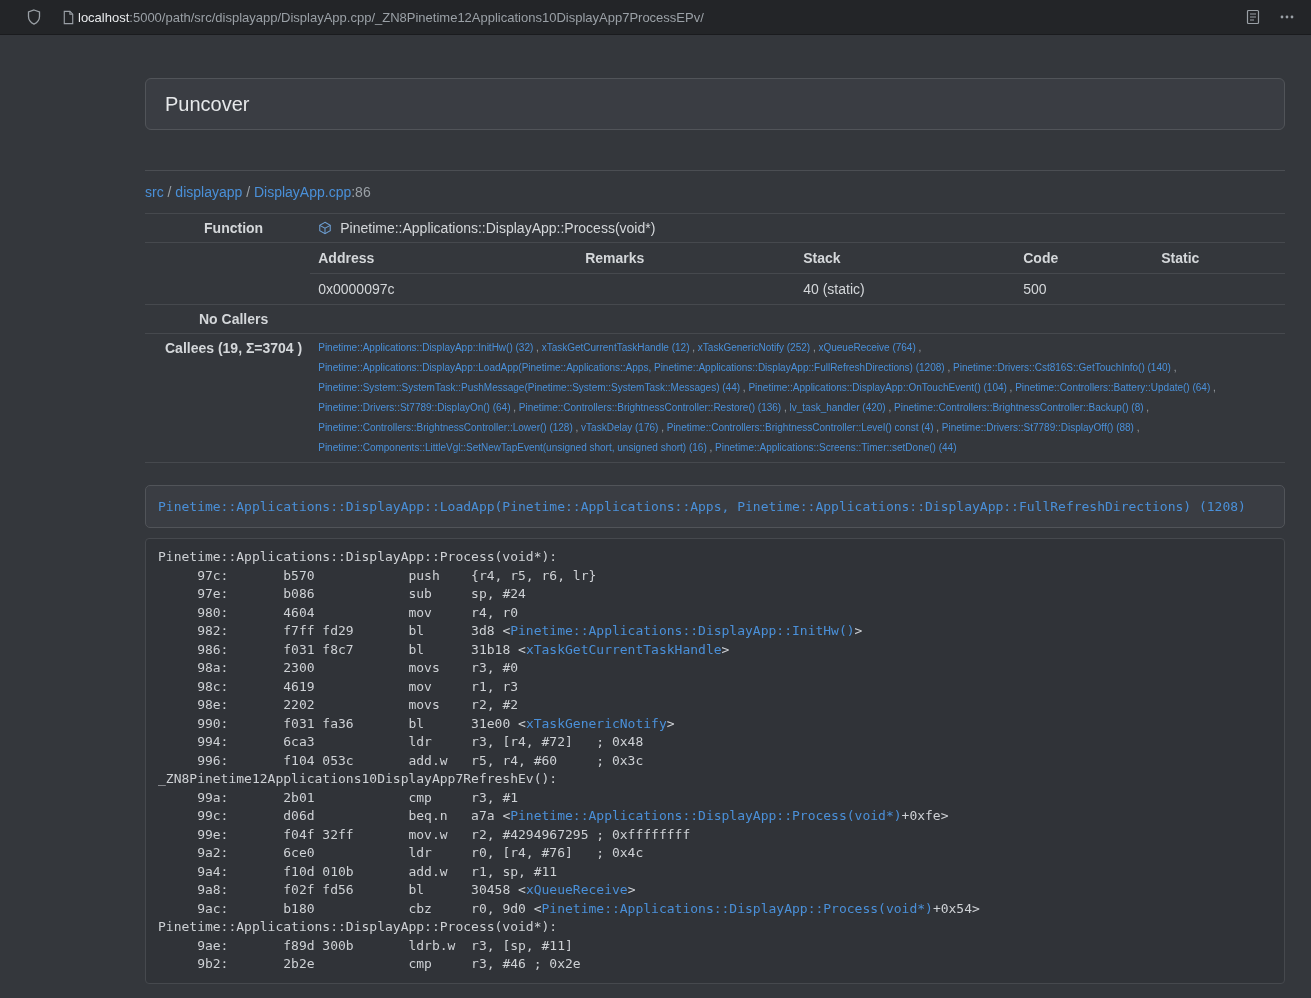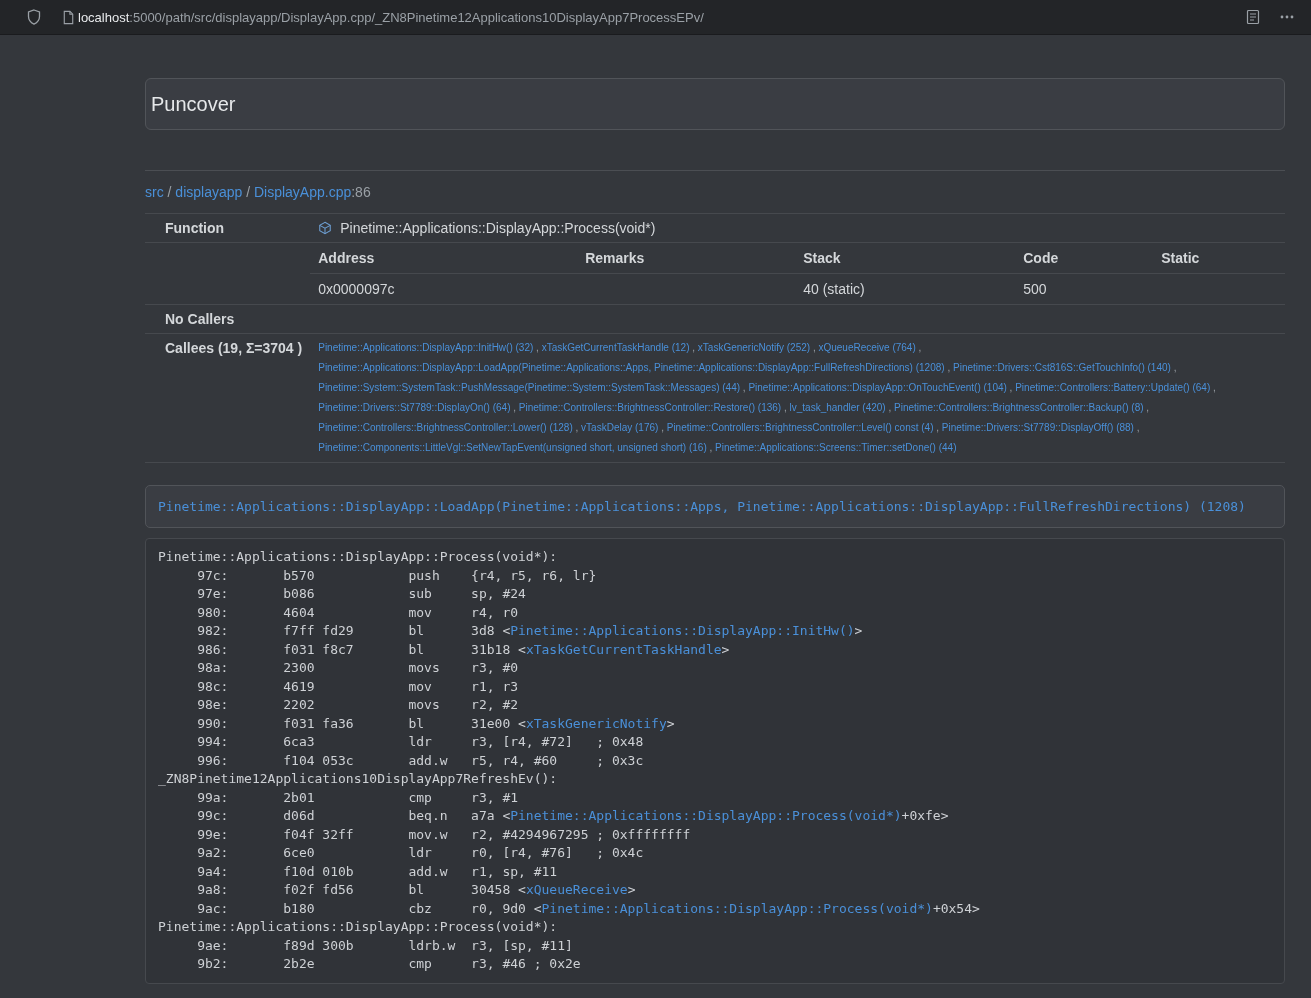--- a/index.html
+++ b/index.html
@@ -15,35 +15,35 @@
   .url-text { font-size:13px; margin-left:0; white-space:nowrap; overflow:hidden; }
   .url-host { color:#e9ebed; }
   .url-rest { color:#9aa0a6; }
   .bar-spacer { flex:1 1 auto; }
 
   
   .page { height:963px; overflow:hidden; }
   .container { width:1140px; margin:43px 0 0 145px; color:#d4d7da; }
 
   .jumbotron { background:#3a3d43; border:1px solid #515459; border-radius:6px;
-               padding:13px 5px; margin-bottom:40px; }
+               padding:13px 19px; margin-bottom:40px; }
   .jumbotron h1 { font-size:20px; font-weight:400; line-height:24px; color:#e6e8ea; }
 
   hr.rule { border:0; border-top:1px solid #4b4e53; margin:0 0 12px 0; }
 
   .breadcrumb { font-size:14px; line-height:18px; margin-bottom:12px; }
   a { color:#4a90d9; text-decoration:none; }
   .bc-sep, .muted, .sep { color:#9aa0a6; }
 
   table.fn-table { width:100%; border-collapse:collapse; font-size:14px;
                    color:#d4d7da; border-bottom:1px solid #46494e; }
   .fn-table > tbody > tr > th,
   .fn-table > tbody > tr > td { border-top:1px solid #46494e; padding:4px 8px;
                                 vertical-align:top; text-align:left; line-height:20px; }
-  .fn-table th.rowlabel { width:147px; padding-left:20px; font-weight:bold; white-space:nowrap; }
+  .fn-table th.rowlabel { width:147px; padding-left:20px; font-weight:bold; white-space:nowrap;text-align:center; }
   .fn-table td.nested-cell { padding:0;margin-left:31px; }
 
   table.inner-table { width:100%; border-collapse:collapse; }
   .inner-table th, .inner-table td { padding:5px 8px; text-align:left; line-height:20px; }
   .inner-table thead th { font-weight:bold; border:0; }
   .inner-table tbody td { border-top:1px solid #46494e; }
 
   .fn-icon { display:inline-block; width:14px; height:14px; margin-right:8px;
              vertical-align:-2px; }
 

